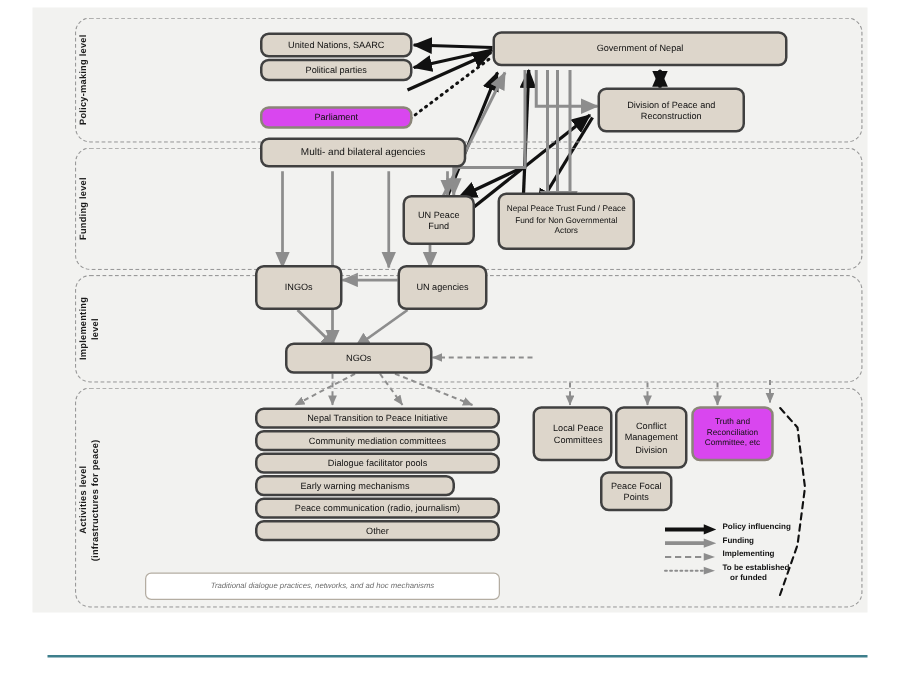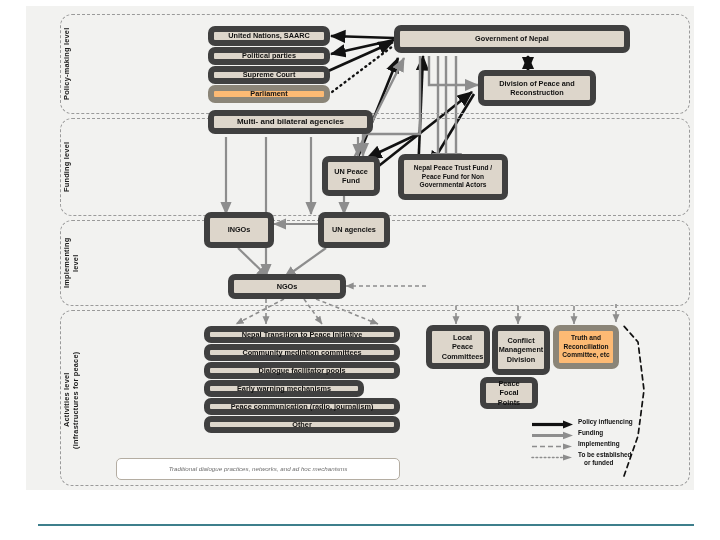--- a/index.html
+++ b/index.html
@@ -43,34 +43,34 @@
     text-align:center;
     line-height:1.25;
     white-space:pre-line;
   }
 
   
   .node{
     position:absolute;
     box-sizing:border-box;
     background:#ddd6cb;
-    border:6px solid #404040;
+    border:2px solid #404040;
     border-radius:7px;
     color:#111;
     font-size:7.3px;
-    font-weight:bold;
+    font-weight:normal;
     display:flex;
     align-items:center;
     justify-content:center;
     text-align:center;
     line-height:1.3;
     padding:1px 3px;
     z-index:4;
   }
-  .node.white{background:#fdba74;border-color:#8b8578;}
+  .node.white{background:#d946ef;border-color:#8b8578;}
   .node.italic{
     font-style:italic;font-weight:normal;font-size:6.2px;color:#6d6d6d;
     background:#ffffff;border:1px solid #b4ada2;border-radius:5px;
   }
 
   
   .legend{position:absolute;left:505px;top:410px;width:140px;height:60px;z-index:6;}
   .legend-row{position:relative;height:11px;display:flex;align-items:center;}
   .legend-key{width:44px;height:11px;position:relative;flex:0 0 44px;}
   .legend-txt{font-size:6.4px;font-weight:bold;color:#111;line-height:1.15;padding-left:3px;}
@@ -209,21 +209,20 @@
     <div class="band" style="left:34px;top:214px;width:630px;height:86px;"></div>
     <div class="band-label" style="left:36px;top:222px;width:20px;height:70px;">Implementing
 level</div>
 
     <div class="band" style="left:34px;top:304px;width:630px;height:176px;border-width:1.6px;"></div>
     <div class="band-label" style="left:36px;top:320px;width:24px;height:148px;">Activities level
 (infrastructures for peace)</div>
 
     <div class="node" style="left:182px;top:20px;width:122px;height:20px;">United Nations, SAARC</div>
     <div class="node" style="left:182px;top:41px;width:122px;height:18px;">Political parties</div>
-    <div class="node" style="left:182px;top:60px;width:122px;height:18px;">Supreme Court</div>
     <div class="node white" style="left:182px;top:79px;width:122px;height:18px;">Parliament</div>
 
     <div class="node" style="left:368px;top:19px;width:236px;height:28px;">Government of Nepal</div>
     <div class="node" style="left:452px;top:64px;width:118px;height:36px;">Division of Peace and Reconstruction</div>
 
     <div class="node" style="left:182px;top:104px;width:165px;height:24px;font-size:8px;">Multi- and bilateral agencies</div>
 
     <div class="node" style="left:296px;top:150px;width:58px;height:40px;">UN Peace Fund</div>
     <div class="node" style="left:372px;top:148px;width:110px;height:46px;font-size:6.6px;">Nepal Peace Trust Fund / Peace Fund for Non Governmental Actors</div>
 

